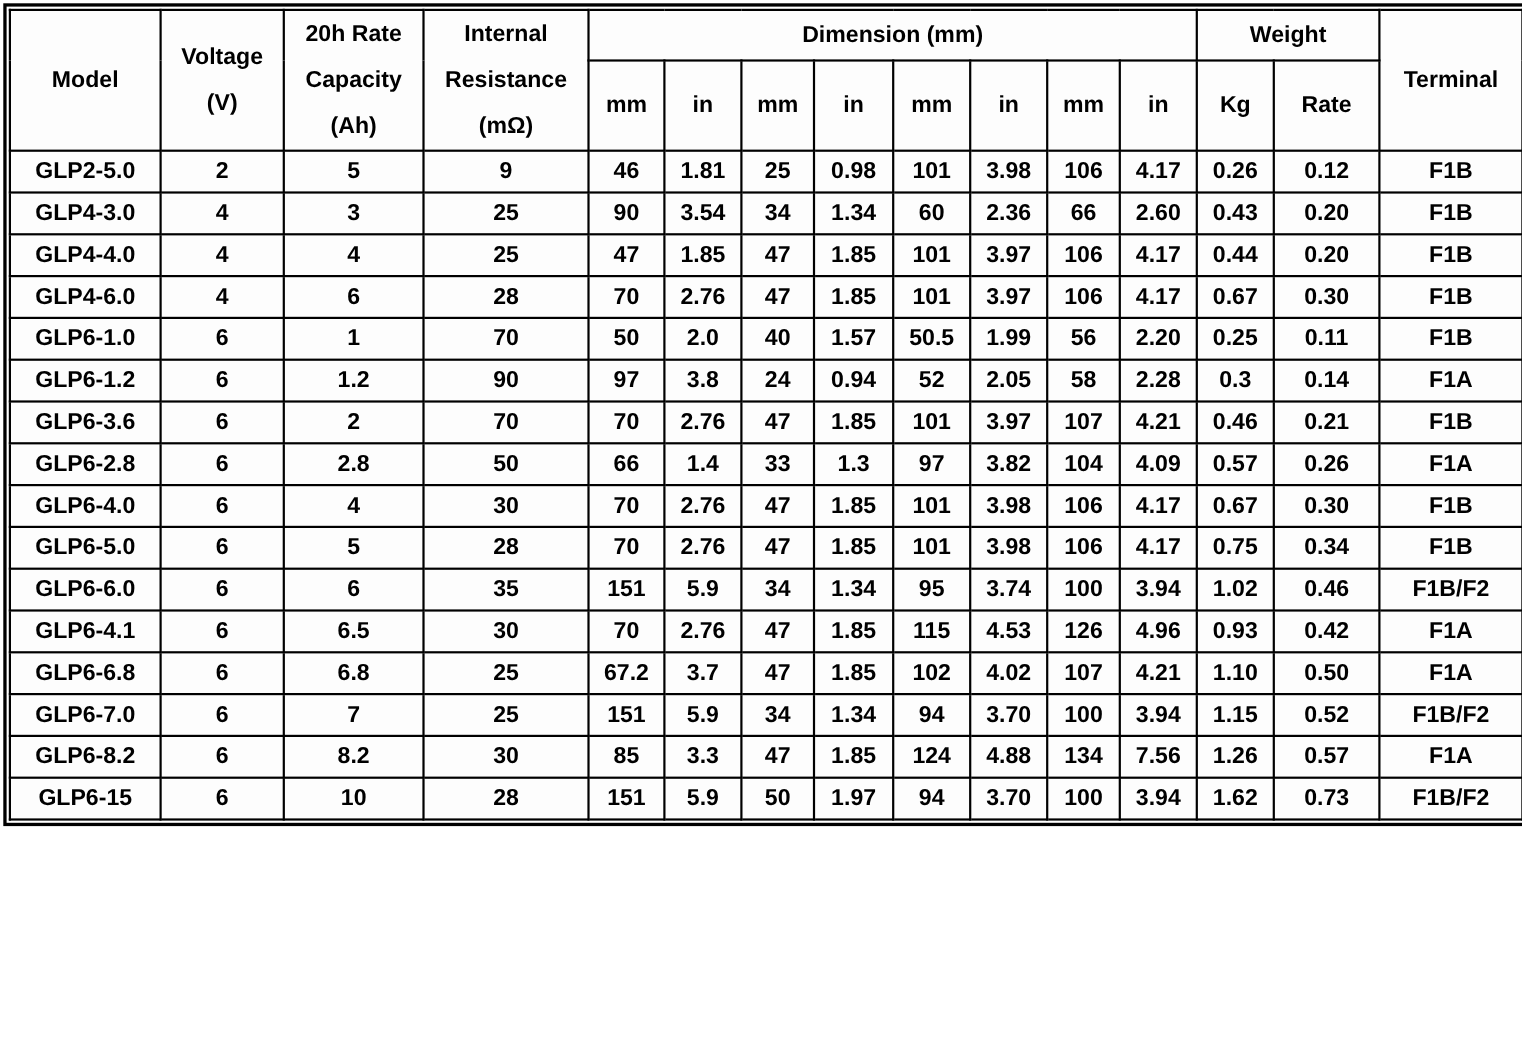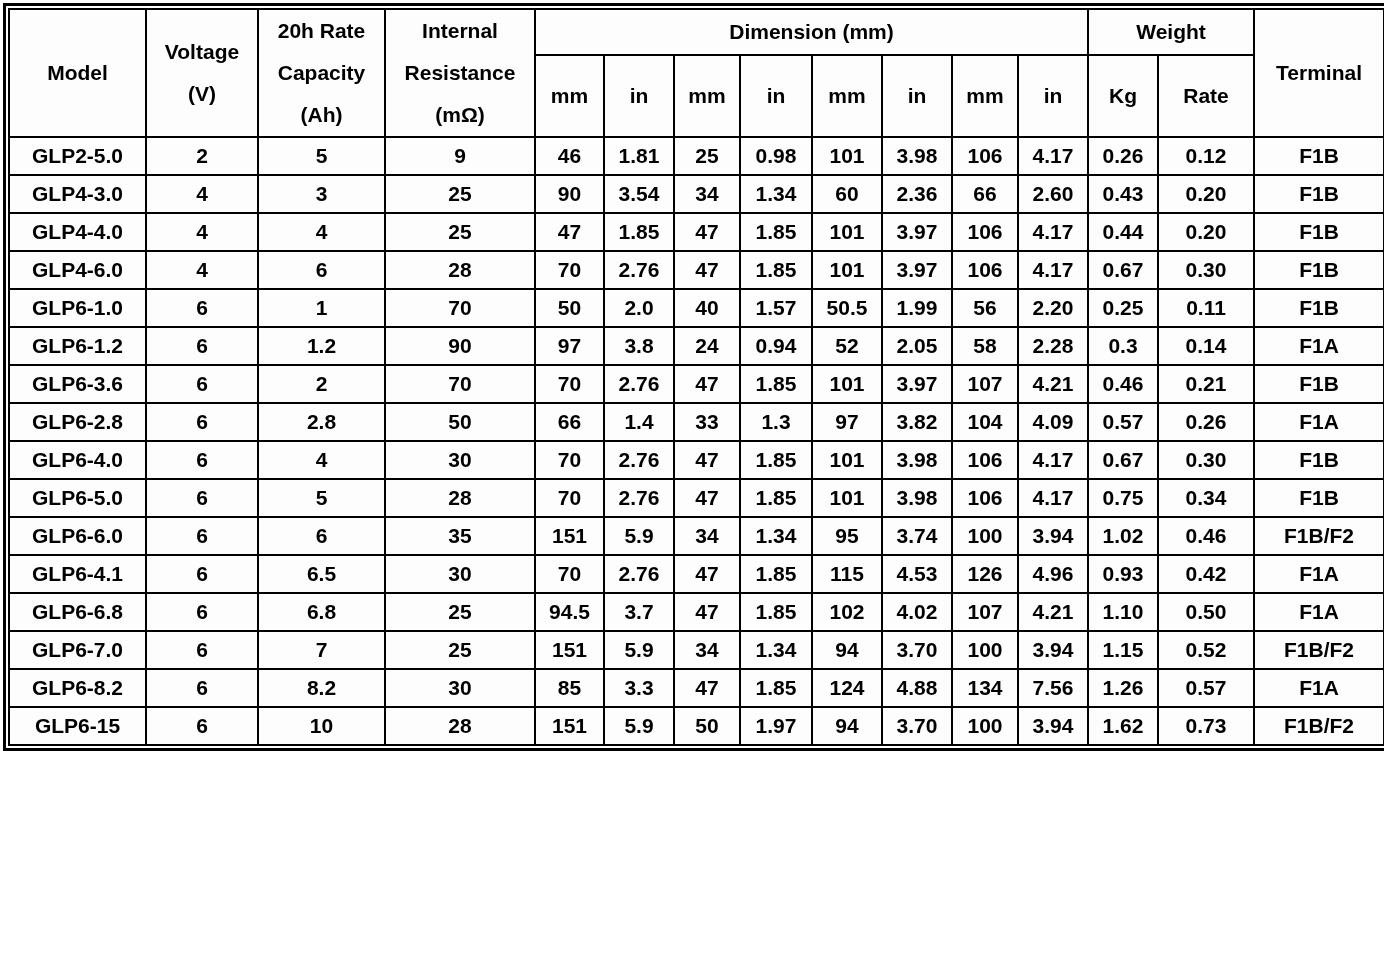--- a/index.html
+++ b/index.html
@@ -301,21 +301,21 @@
     <td>4.96</td>
     <td>0.93</td>
     <td>0.42</td>
     <td>F1A</td>
   </tr>
         <tr class="data-row">
     <td>GLP6-6.8</td>
     <td>6</td>
     <td>6.8</td>
     <td>25</td>
-    <td>94.5</td>
+    <td>67.2</td>
     <td>3.7</td>
     <td>47</td>
     <td>1.85</td>
     <td>102</td>
     <td>4.02</td>
     <td>107</td>
     <td>4.21</td>
     <td>1.10</td>
     <td>0.50</td>
     <td>F1A</td>

